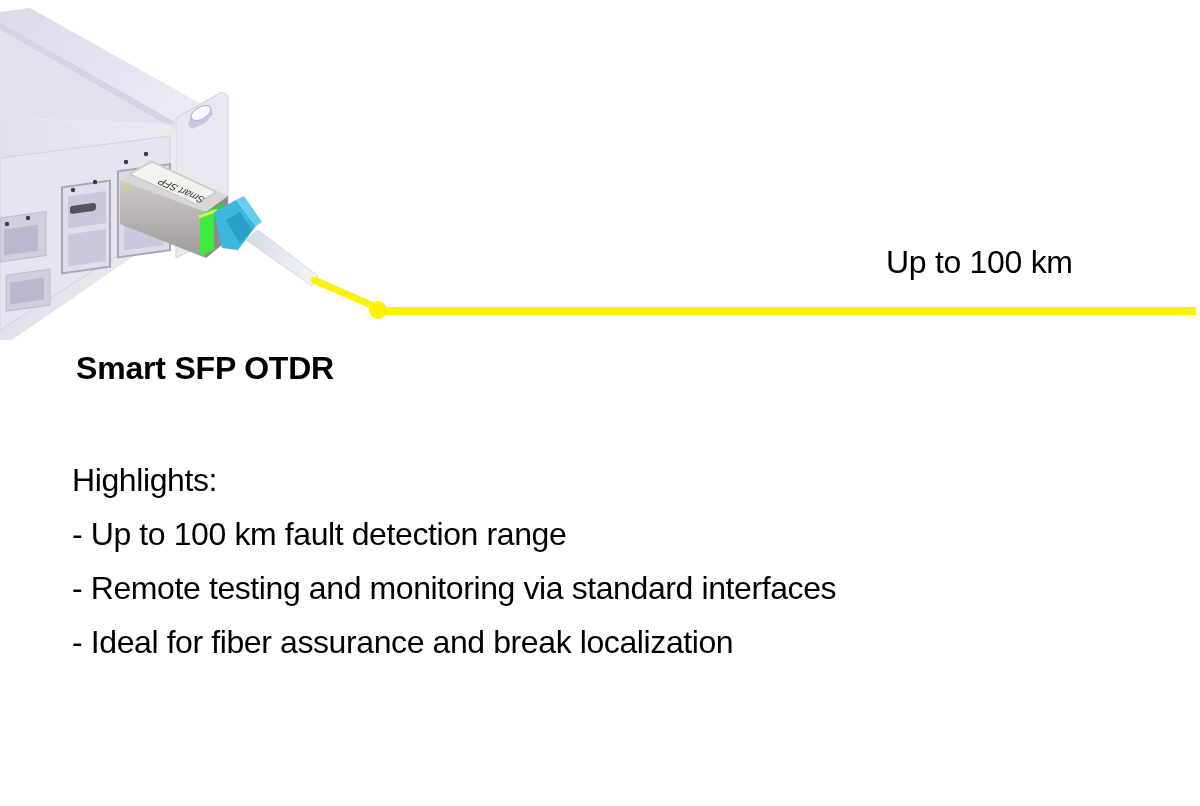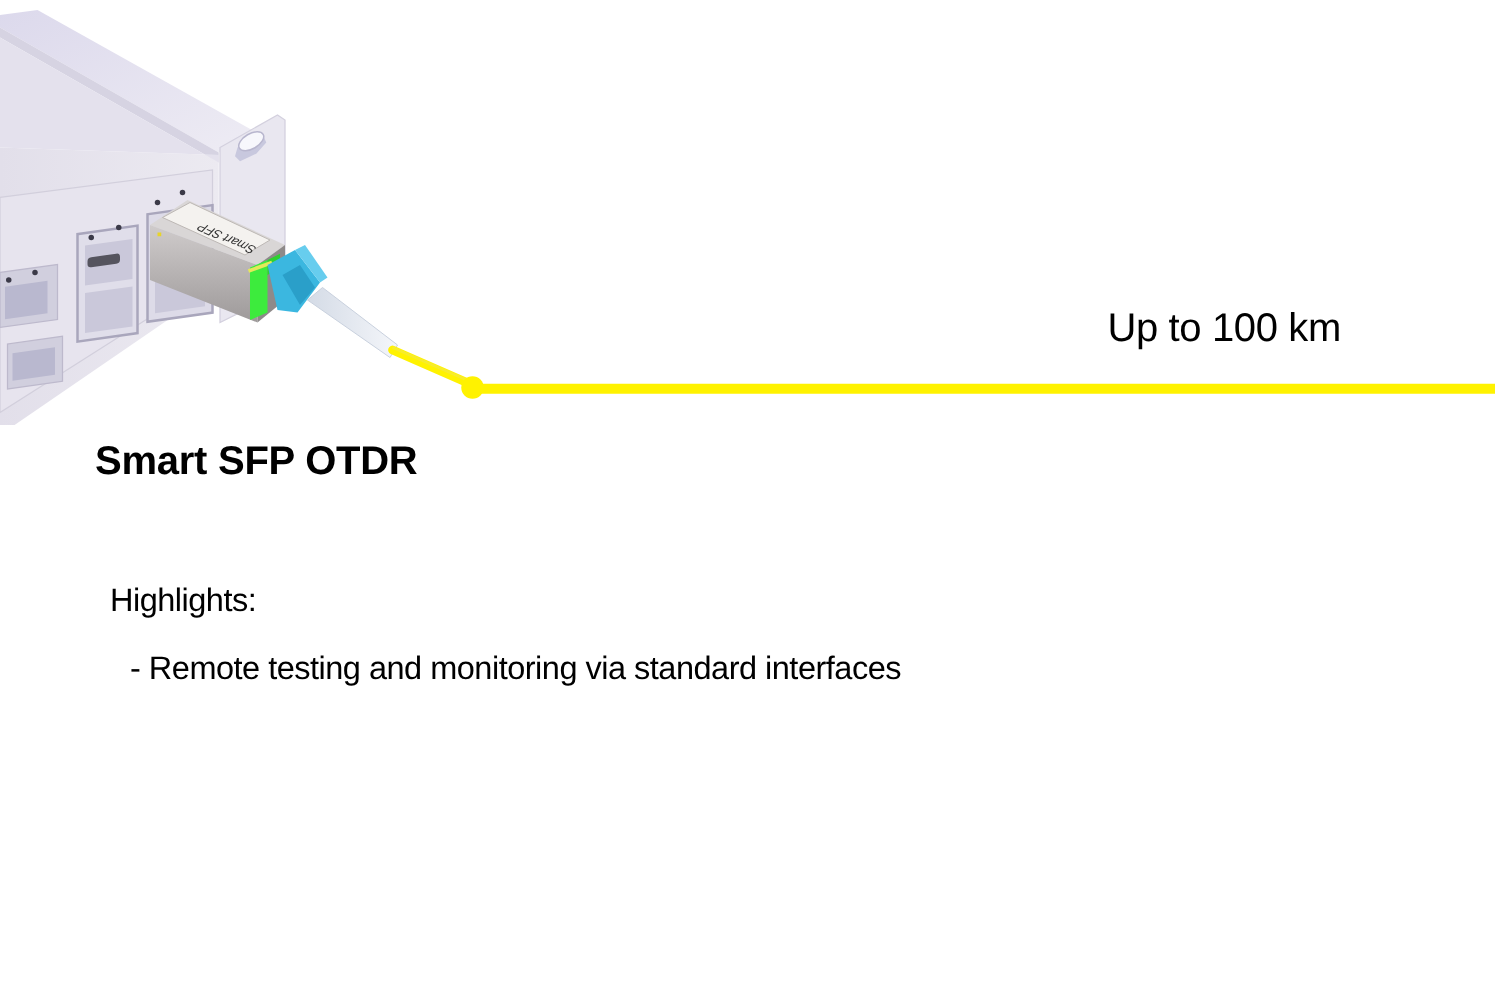--- a/index.html
+++ b/index.html
@@ -36,24 +36,24 @@
       left: 76px;
       top: 344px;
       font-size: 32px;
       line-height: 48px;
       font-weight: bold;
       white-space: nowrap;
       letter-spacing: -0.2px;
     }
     .highlights {
       position: absolute;
-      left: 88px;
+      left: 72px;
       top: 453px;
       width: 1100px;
-      font-size: 26px;
+      font-size: 32px;
       line-height: 54px;
       letter-spacing: -0.4px;
     }
     .highlights-heading {
       display: block;
       white-space: nowrap;
     }
     .highlight-item {
       display: block;
     }
@@ -152,14 +152,16 @@
     <rect x="378" y="307" width="818" height="8" fill="#FFF200"></rect>
   </g>
 </svg>
 
 <div class="range-label">Up to 100 km</div>
 
 <div class="product-title">Smart SFP OTDR</div>
 
 <div class="highlights">
   <span class="highlights-heading">Highlights:</span>
-  <span class="highlight-item" style="width: 960px; margin-left: 16px;">- Remote testing and monitoring via standard interfaces</span>
+  <span class="highlight-item">- Up to 100 km fault detection range</span>
+  <span class="highlight-item" style="width: 960px;">- Remote testing and monitoring via standard interfaces</span>
+  <span class="highlight-item">- Ideal for fiber assurance and break localization</span>
 </div>
 
 </body></html>

